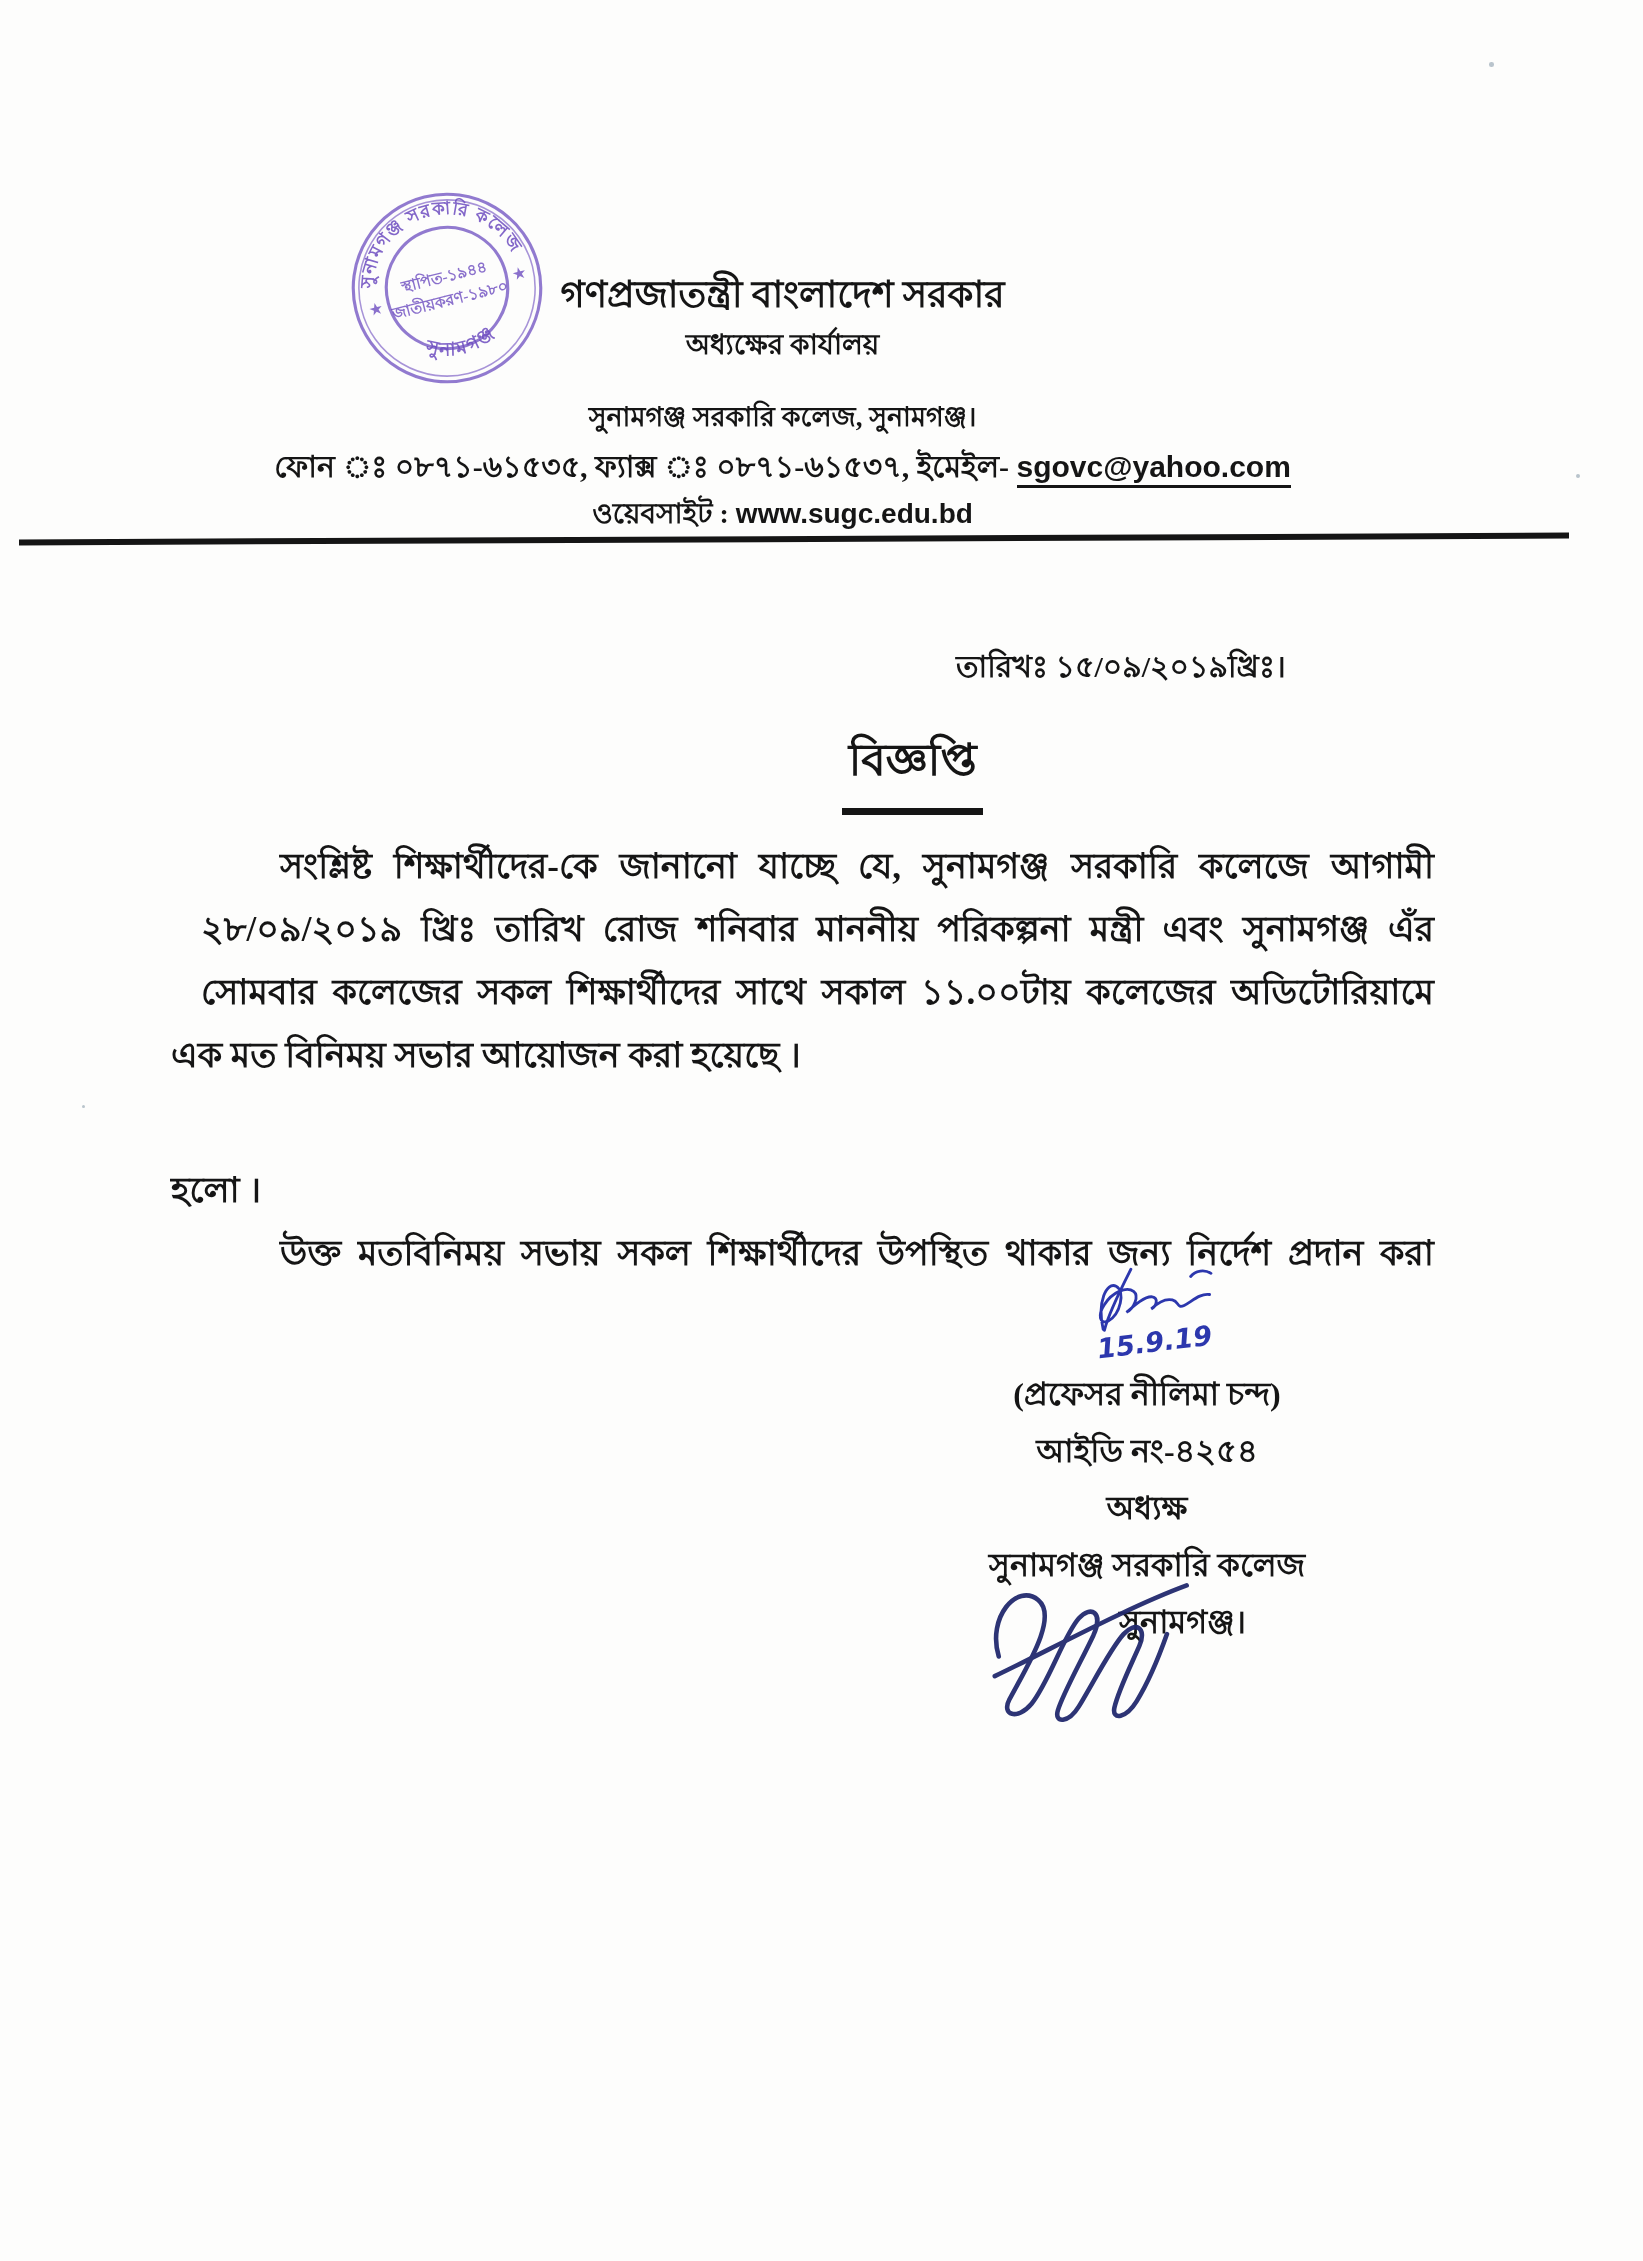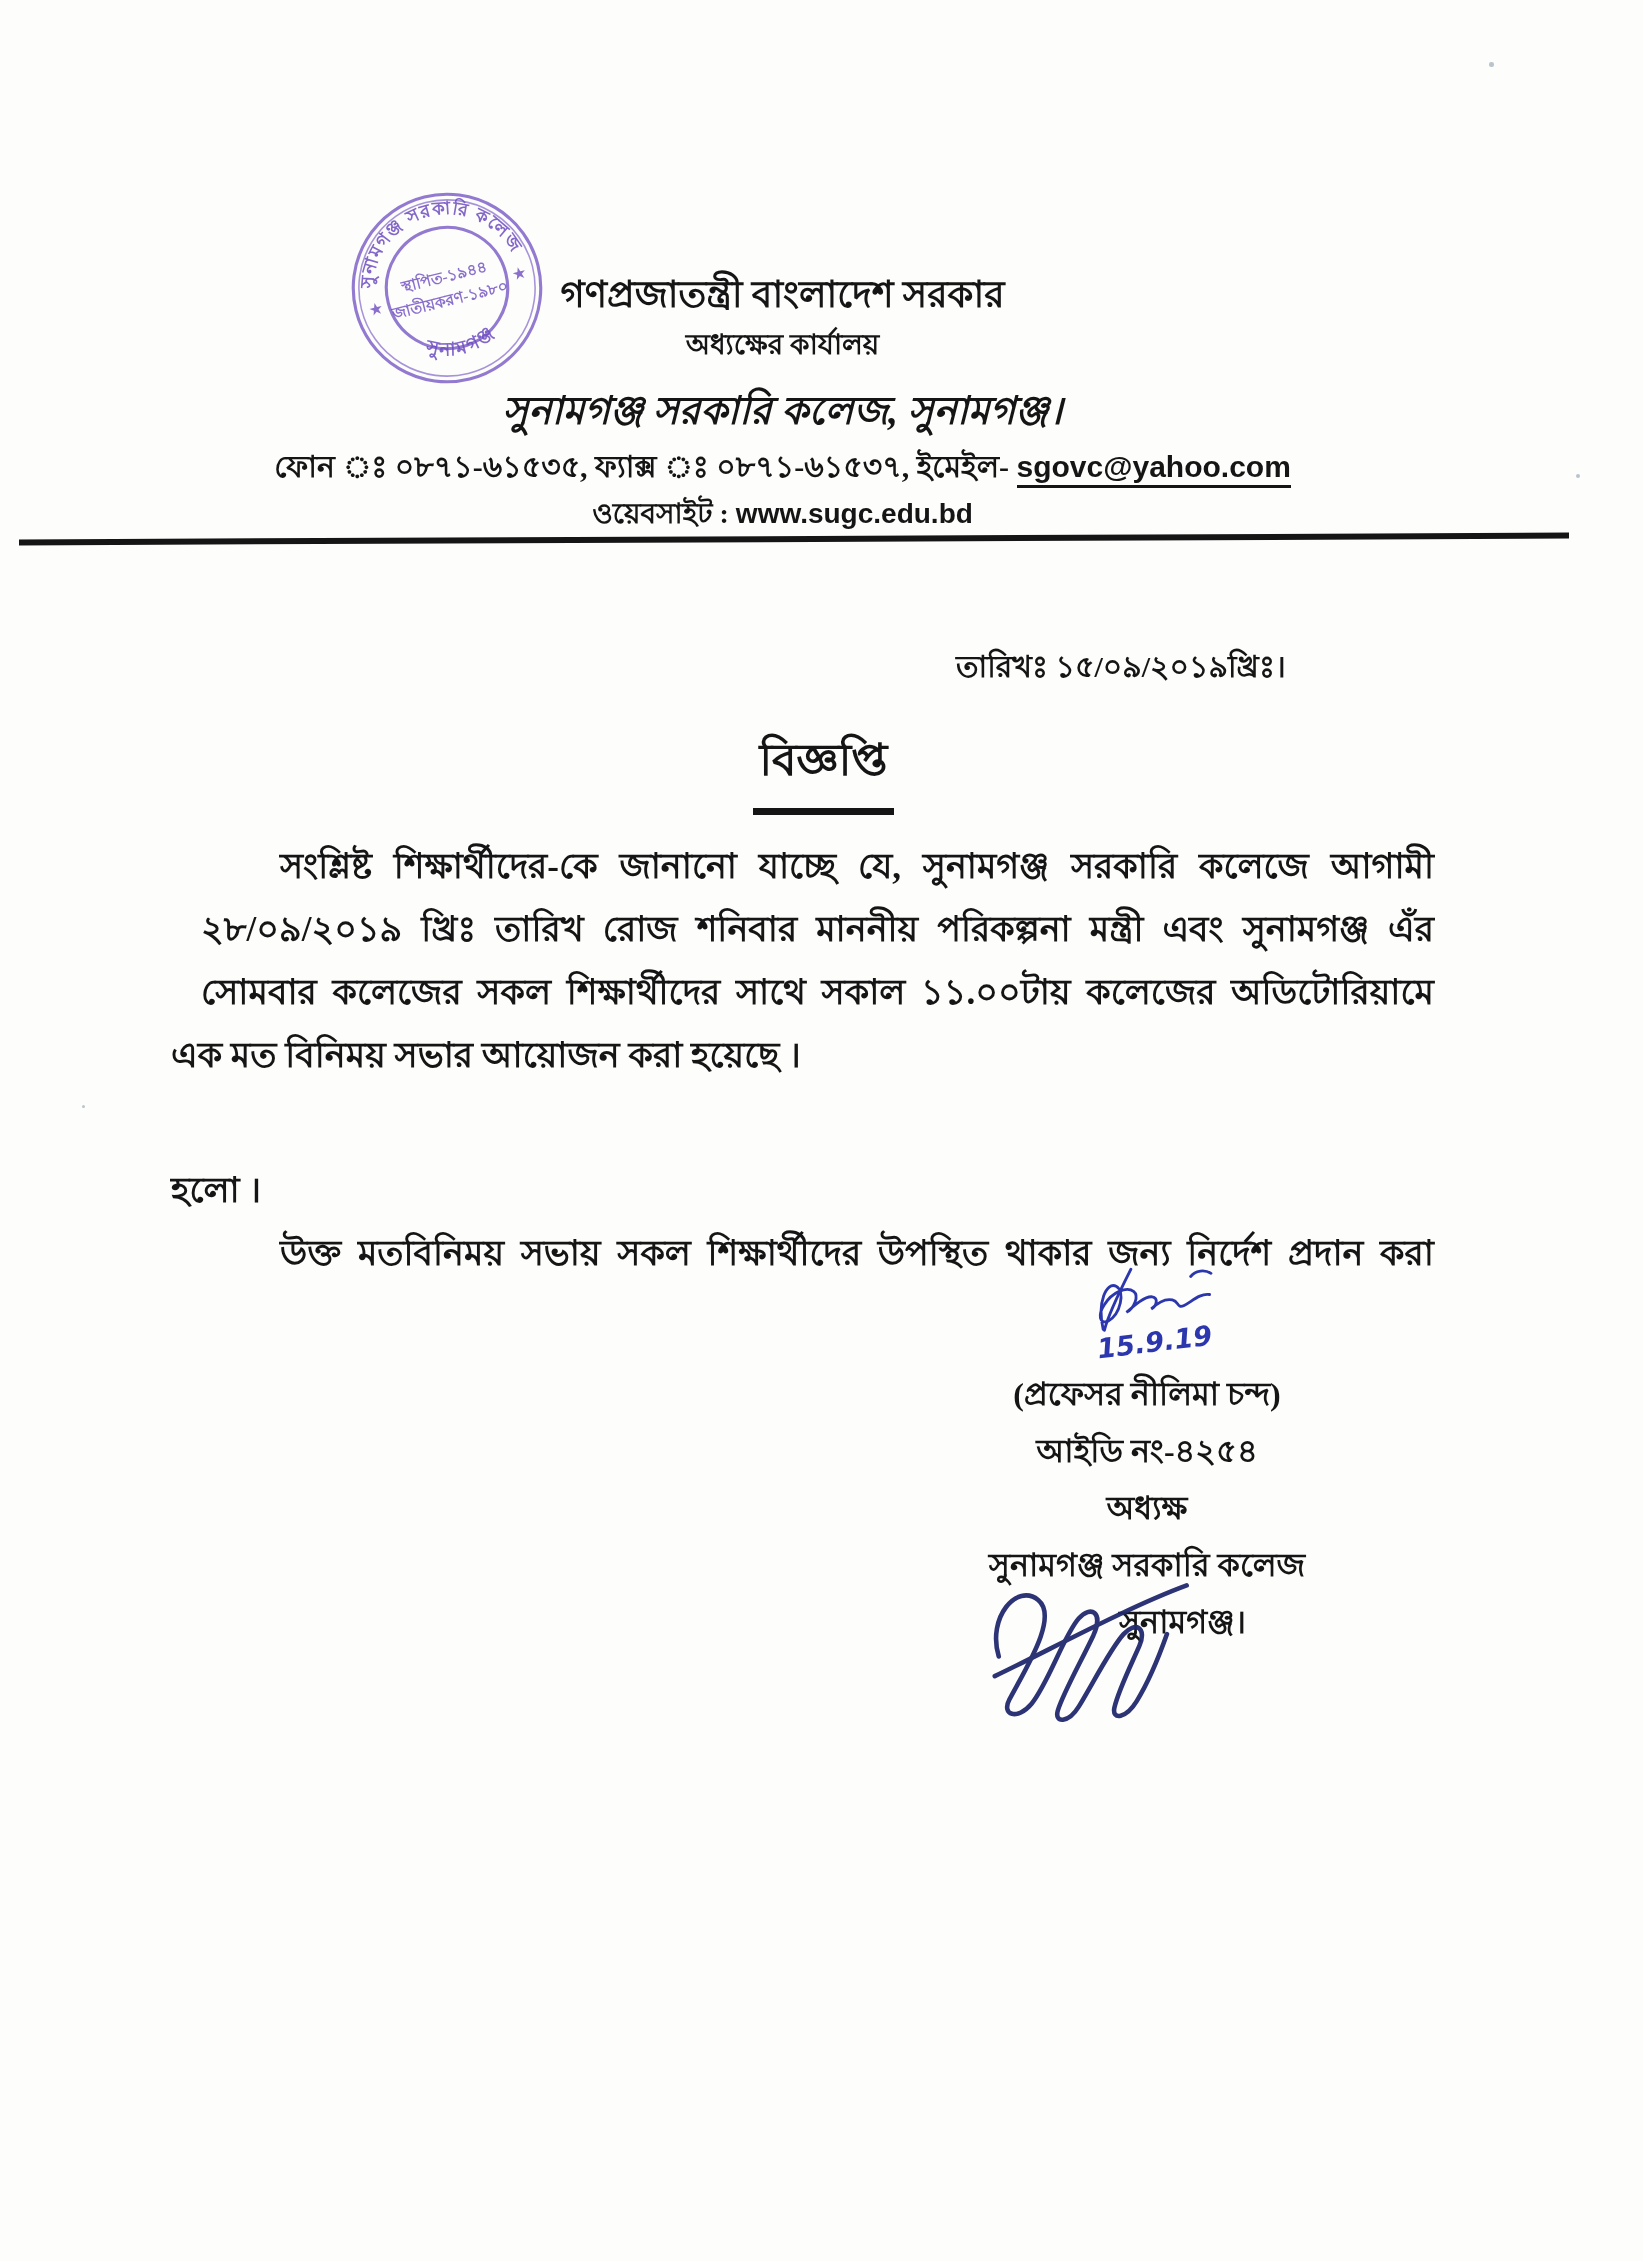--- a/index.html
+++ b/index.html
@@ -7,29 +7,29 @@
     position:relative; width:1643px; height:2261px; margin:0 auto;
     background:#fdfdfc; overflow:hidden;
     font-family:"Liberation Serif", serif; color:#151515;
   }
   
   .stamp { position:absolute; left:347px; top:188px; width:200px; height:200px; opacity:.88; }
   
   .lh-line { position:absolute; left:251px; width:1063px; text-align:center; font-weight:600; white-space:nowrap; }
   .lh-gov     { top:265px; font-size:37px; }
   .lh-office  { top:323px; font-size:28px; }
-  .lh-college { top:380px; font-size:39px;font-style:italic; }
+  .lh-college { top:396px; font-size:27px; }
   .lh-contact { top:443px; font-size:30px; }
   .lh-web     { top:492px; font-size:28px; }
   .latin { font-family:"Liberation Sans", sans-serif; font-weight:bold; }
   .email-link { border-bottom:3.9px solid #151515; padding-bottom:2px; }
   .rule { position:absolute; left:19.3px; top:536px; width:1550px; height:5.8px; background:#151515; transform:rotate(-0.25deg); }
   
   .date-line { position:absolute; left:956px; top:643px; font-size:30px; font-weight:700; white-space:nowrap; }
-  .title-wrap { position:absolute; left:630px; top:727px; width:387px; text-align:center; }
+  .title-wrap { position:absolute; left:596px; top:727px; width:387px; text-align:right; }
   .title-text { display:inline-block; font-size:44px; font-weight:700; padding:0 6.4px 7.7px 6.4px; border-bottom:7px solid #151515; }
   .body-block { position:absolute; left:171px; width:1263px; font-size:35px; font-weight:600; }
   .para1 { top:835px; }
   .para2 { top:1159px; }
   .bline { line-height:63px; }
   .jline { text-align:justify; text-align-last:justify;margin-left:30px; }
   .indent { text-indent:79px; }
   
   .sign-block { position:absolute; left:960px; top:1258px; width:374px; text-align:center; font-size:32px; font-weight:600; }
   .sig-svg { display:block; margin:0 auto; width:226px; height:108px; }

